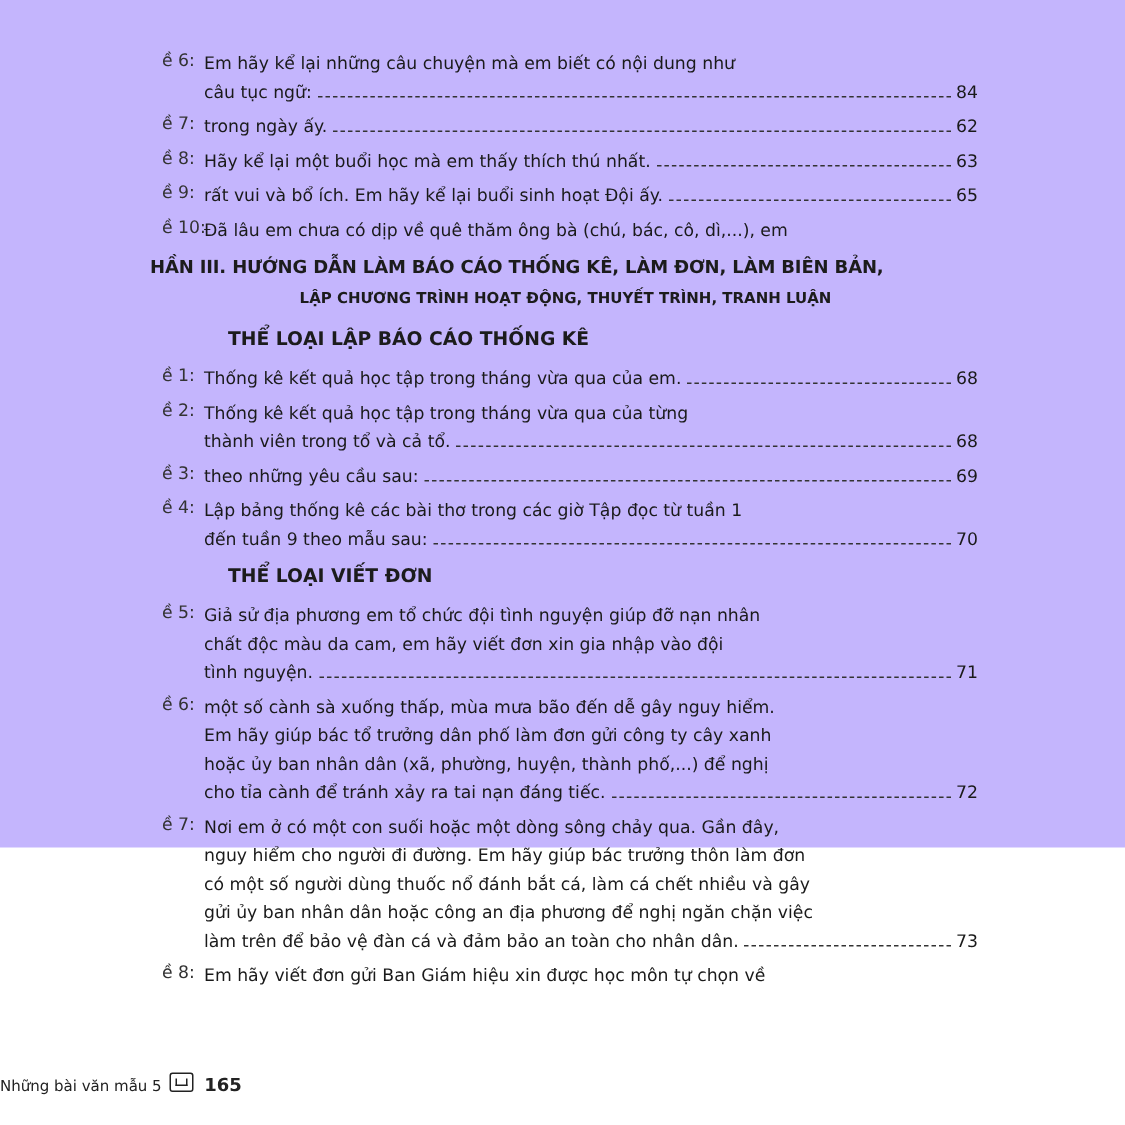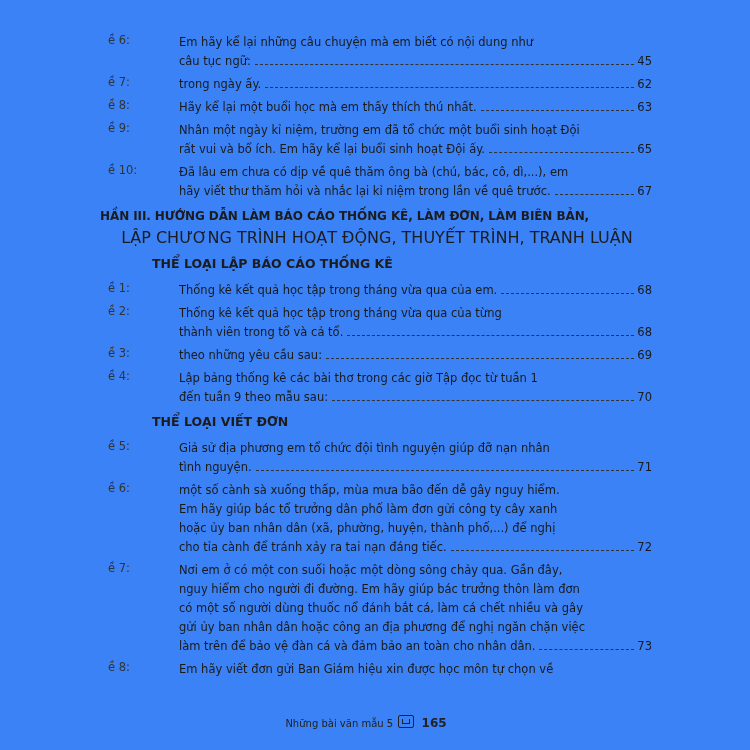--- a/index.html
+++ b/index.html
@@ -4,55 +4,55 @@
 <style>
   html, body { margin:0; padding:0; }
   body {
     width:750px; height:750px; overflow:hidden;
     background:#ffffff;
     font-family:"DejaVu Sans", sans-serif;
     color:#1c1c1c;
     position:relative;
   }
   .page {
-    position:absolute; left:0; top:0; width:750px; height:750px;
-    background:#3b82f6;
+    position:absolute; left:0; top:0; width:750px; height:565px;
+    background:#c4b5fd;
   }
   .entries { position:absolute; left:112px; top:33px; width:540px; }
   .entry { position:relative; margin-bottom:4px; }
   .marker {
     position:absolute; left:-4px; top:0;
     font-size:11.5px; letter-spacing:0; color:#333;
     white-space:nowrap;
   }
   .etext {
-    margin-left:67px; font-size:11.5px; line-height:19px;
+    margin-left:24px; font-size:11.5px; line-height:19px;
     color:#1a1a1a;
   }
   .line { display:flex; align-items:baseline; white-space:nowrap; }
   .line .t { flex:0 0 auto; }
   .line .dots {
     flex:1 1 auto; border-bottom:1px dashed #333; margin:0 3px 3px 4px; height:1px;
   }
   .line .pg { flex:0 0 auto; font-size:11.5px; }
   .part-head {
     font-weight:bold; font-size:12px; line-height:22px; margin:3px 0 0 -12px;
     letter-spacing:-0.1px; white-space:nowrap;
   }
   .part-head2 {
-    font-weight:normal; font-size:16px; line-height:22px; text-align:center;
+    font-weight:bold; font-size:10px; line-height:22px; text-align:center;
     margin-left:-10px; white-space:nowrap;
   }
   .sect-head {
     font-weight:bold; font-size:12.5px; line-height:22px; 
     margin:4px 0 6px 40px; white-space:nowrap;
   }
   .footer {
-    position:absolute; left:0; top:715px; width:652px; text-align:center;
-    font-size:10px; color:#222; white-space:nowrap;padding-left:40px;
+    position:absolute; left:0; top:715px; width:652px; text-align:left;
+    font-size:10px; color:#222; white-space:nowrap;
   }
   .footer .pgnum { font-weight:bold; font-size:12px; }
   .logo-icon {
     display:inline-block; width:14px; height:11px; border:1.5px solid #222;
     border-radius:2px; vertical-align:-1px; margin:0 4px 0 2px; position:relative;
   }
   .logo-icon::after {
     content:""; position:absolute; left:3px; top:3px; width:6px; height:4px;
     border:1px solid #222; border-top:none;
   }
@@ -64,21 +64,21 @@
   <div class="entries" id="entries">
       <div class="entry">
         <span class="marker">ề 6:</span>
         <div class="etext">
           <div class="line">
             <span class="t">Em hãy kể lại những câu chuyện mà em biết có nội dung như</span>
           </div>
           <div class="line">
             <span class="t">câu tục ngữ:</span>
             <span class="dots"></span>
-            <span class="pg">45</span>
+            <span class="pg">84</span>
           </div>
         </div>
       </div>
       <div class="entry">
         <span class="marker">ề 7:</span>
         <div class="etext">
           <div class="line">
             <span class="t">trong ngày ấy.</span>
             <span class="dots"></span>
             <span class="pg">62</span>
@@ -92,39 +92,31 @@
             <span class="t">Hãy kể lại một buổi học mà em thấy thích thú nhất.</span>
             <span class="dots"></span>
             <span class="pg">63</span>
           </div>
         </div>
       </div>
       <div class="entry">
         <span class="marker">ề 9:</span>
         <div class="etext">
           <div class="line">
-            <span class="t">Nhân một ngày kỉ niệm, trường em đã tổ chức một buổi sinh hoạt Đội</span>
-          </div>
-          <div class="line">
             <span class="t">rất vui và bổ ích. Em hãy kể lại buổi sinh hoạt Đội ấy.</span>
             <span class="dots"></span>
             <span class="pg">65</span>
           </div>
         </div>
       </div>
       <div class="entry">
         <span class="marker">ề 10:</span>
         <div class="etext">
           <div class="line">
             <span class="t">Đã lâu em chưa có dịp về quê thăm ông bà (chú, bác, cô, dì,...), em</span>
-          </div>
-          <div class="line">
-            <span class="t">hãy viết thư thăm hỏi và nhắc lại kỉ niệm trong lần về quê trước.</span>
-            <span class="dots"></span>
-            <span class="pg">67</span>
           </div>
         </div>
       </div>
       <div class="part-head">HẦN III. HƯỚNG DẪN LÀM BÁO CÁO  THỐNG KÊ, LÀM ĐƠN, LÀM BIÊN BẢN,</div>
       <div class="part-head2">LẬP CHƯƠNG TRÌNH HOẠT ĐỘNG, THUYẾT TRÌNH, TRANH LUẬN</div>
       <div class="sect-head">THỂ LOẠI LẬP BÁO CÁO THỐNG KÊ</div>
       <div class="entry">
         <span class="marker">ề 1:</span>
         <div class="etext">
           <div class="line">
@@ -169,20 +161,23 @@
             <span class="pg">70</span>
           </div>
         </div>
       </div>
       <div class="sect-head">THỂ LOẠI VIẾT ĐƠN</div>
       <div class="entry">
         <span class="marker">ề 5:</span>
         <div class="etext">
           <div class="line">
             <span class="t">Giả sử địa phương em tổ chức đội tình nguyện giúp đỡ nạn nhân</span>
+          </div>
+          <div class="line">
+            <span class="t">chất độc màu da cam, em hãy viết đơn xin gia nhập vào đội</span>
           </div>
           <div class="line">
             <span class="t">tình nguyện.</span>
             <span class="dots"></span>
             <span class="pg">71</span>
           </div>
         </div>
       </div>
       <div class="entry">
         <span class="marker">ề 6:</span>

